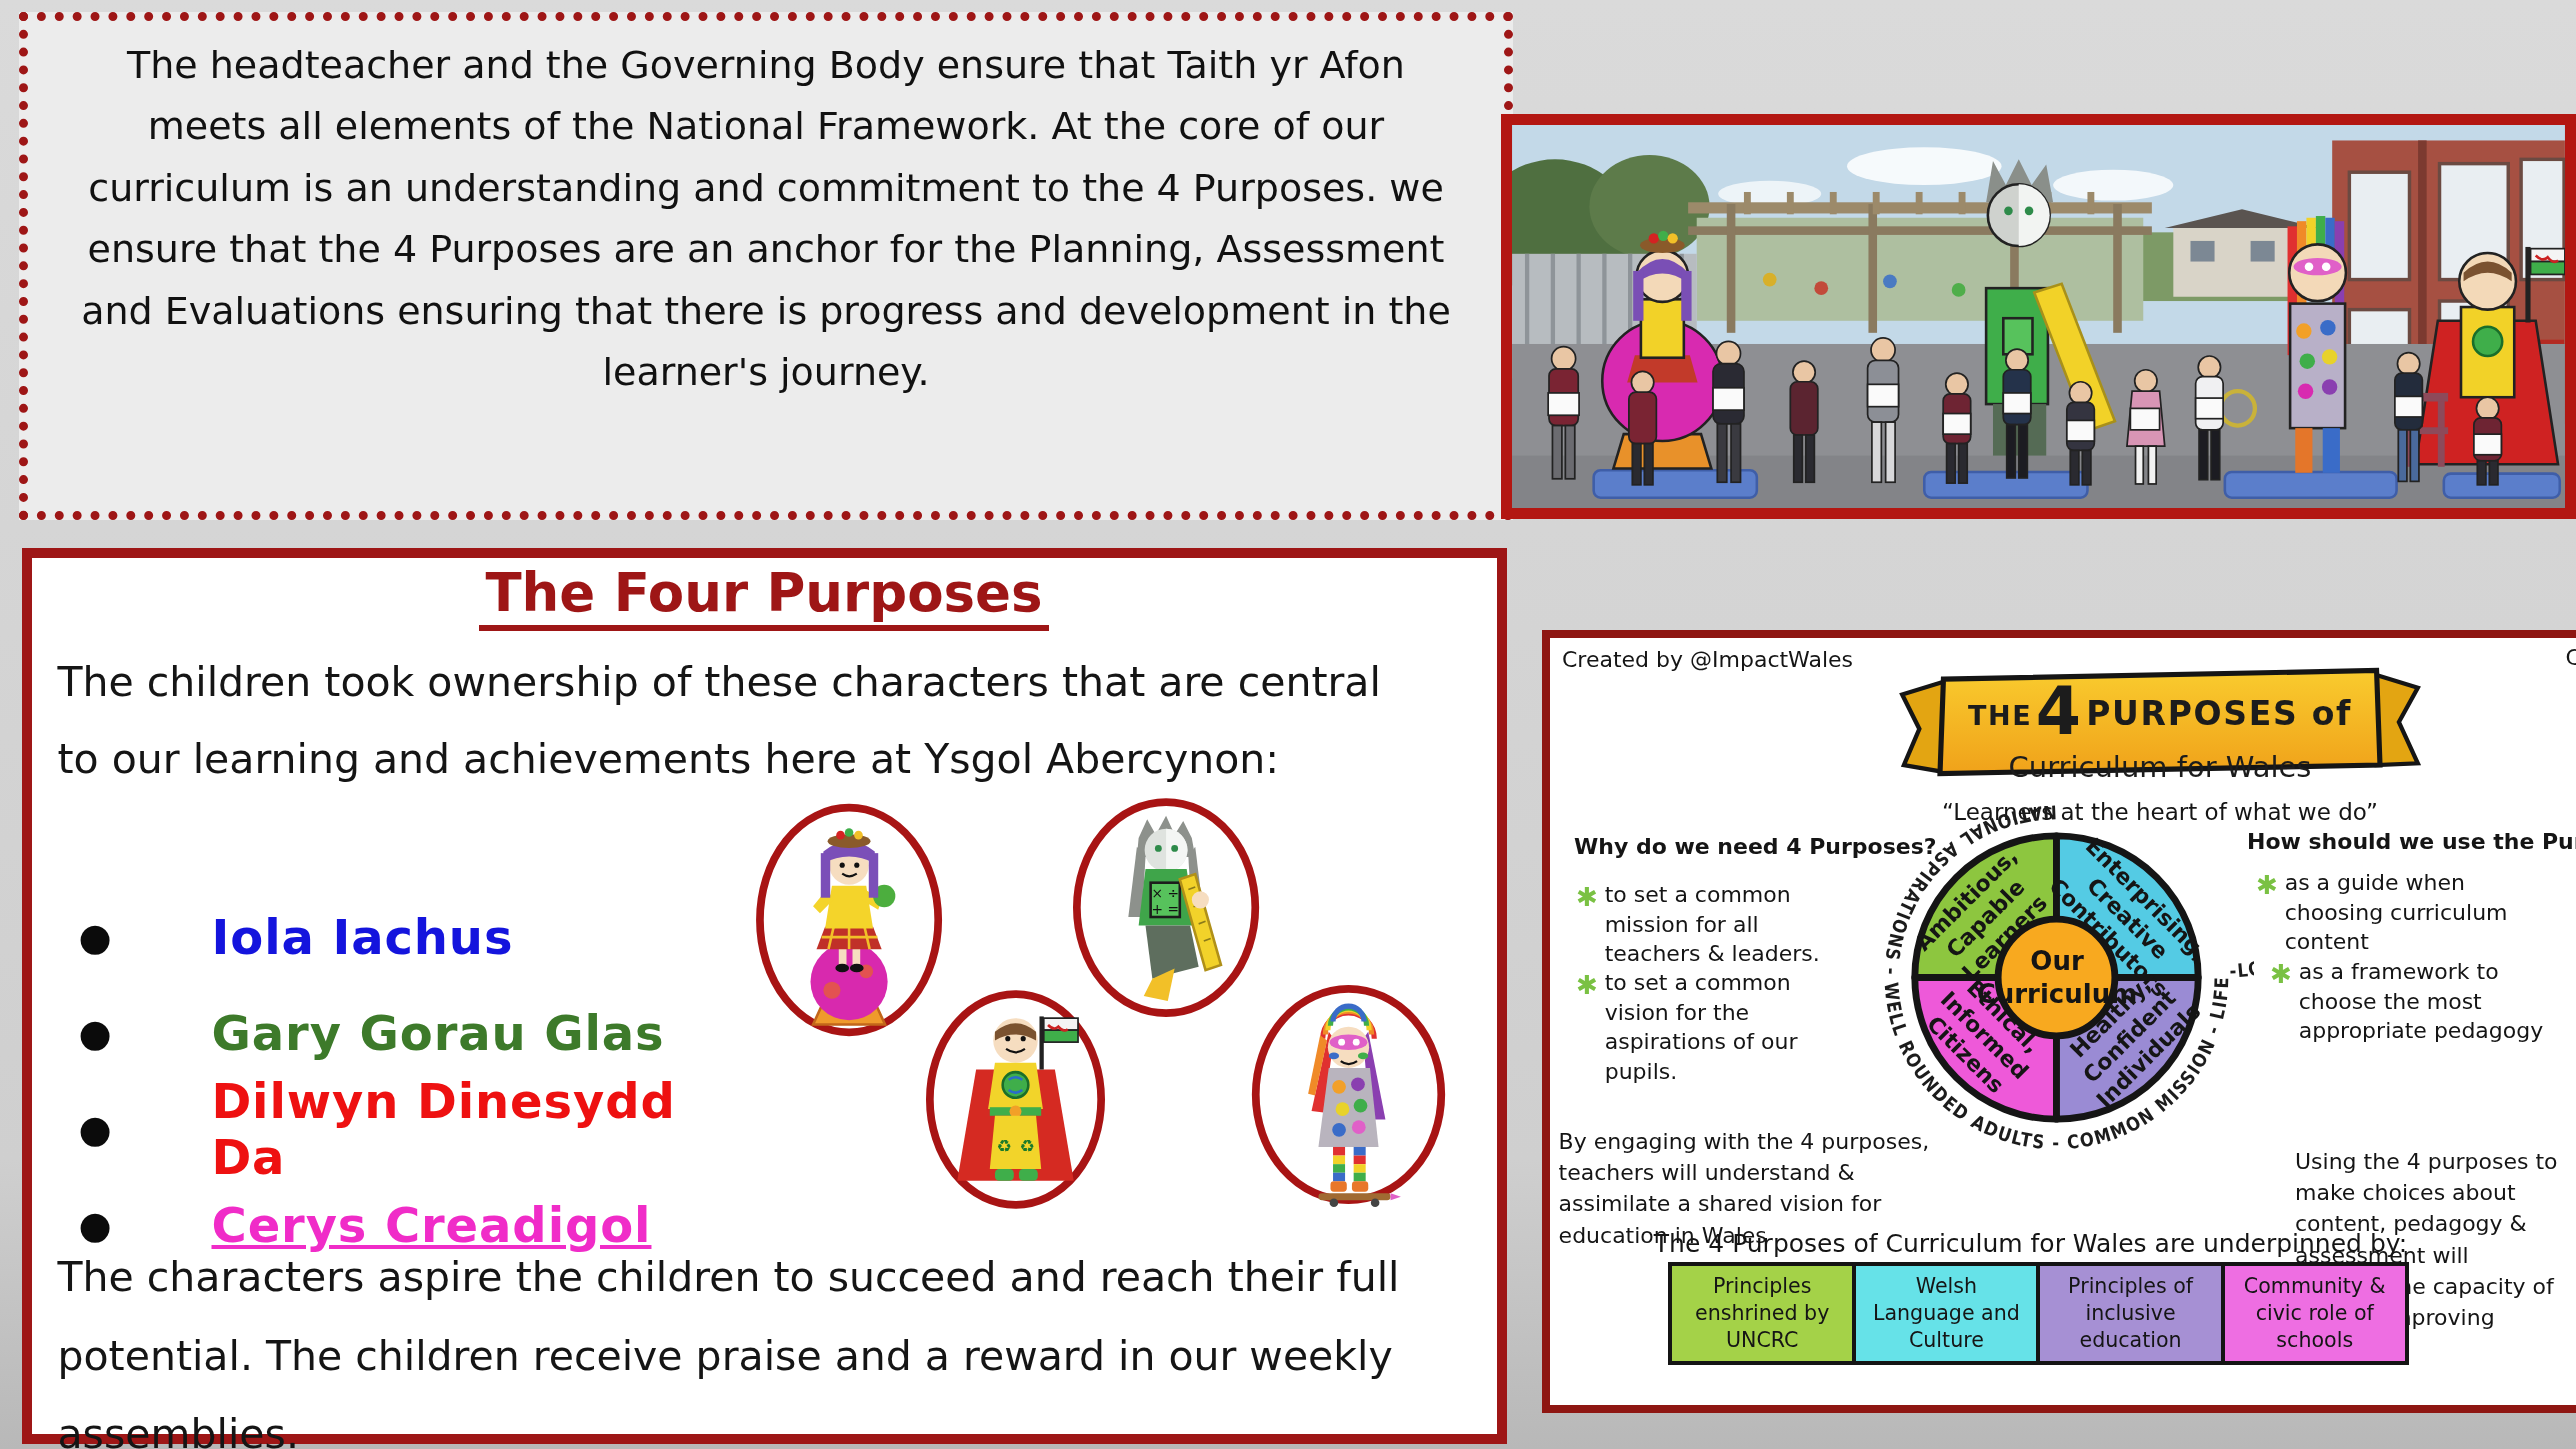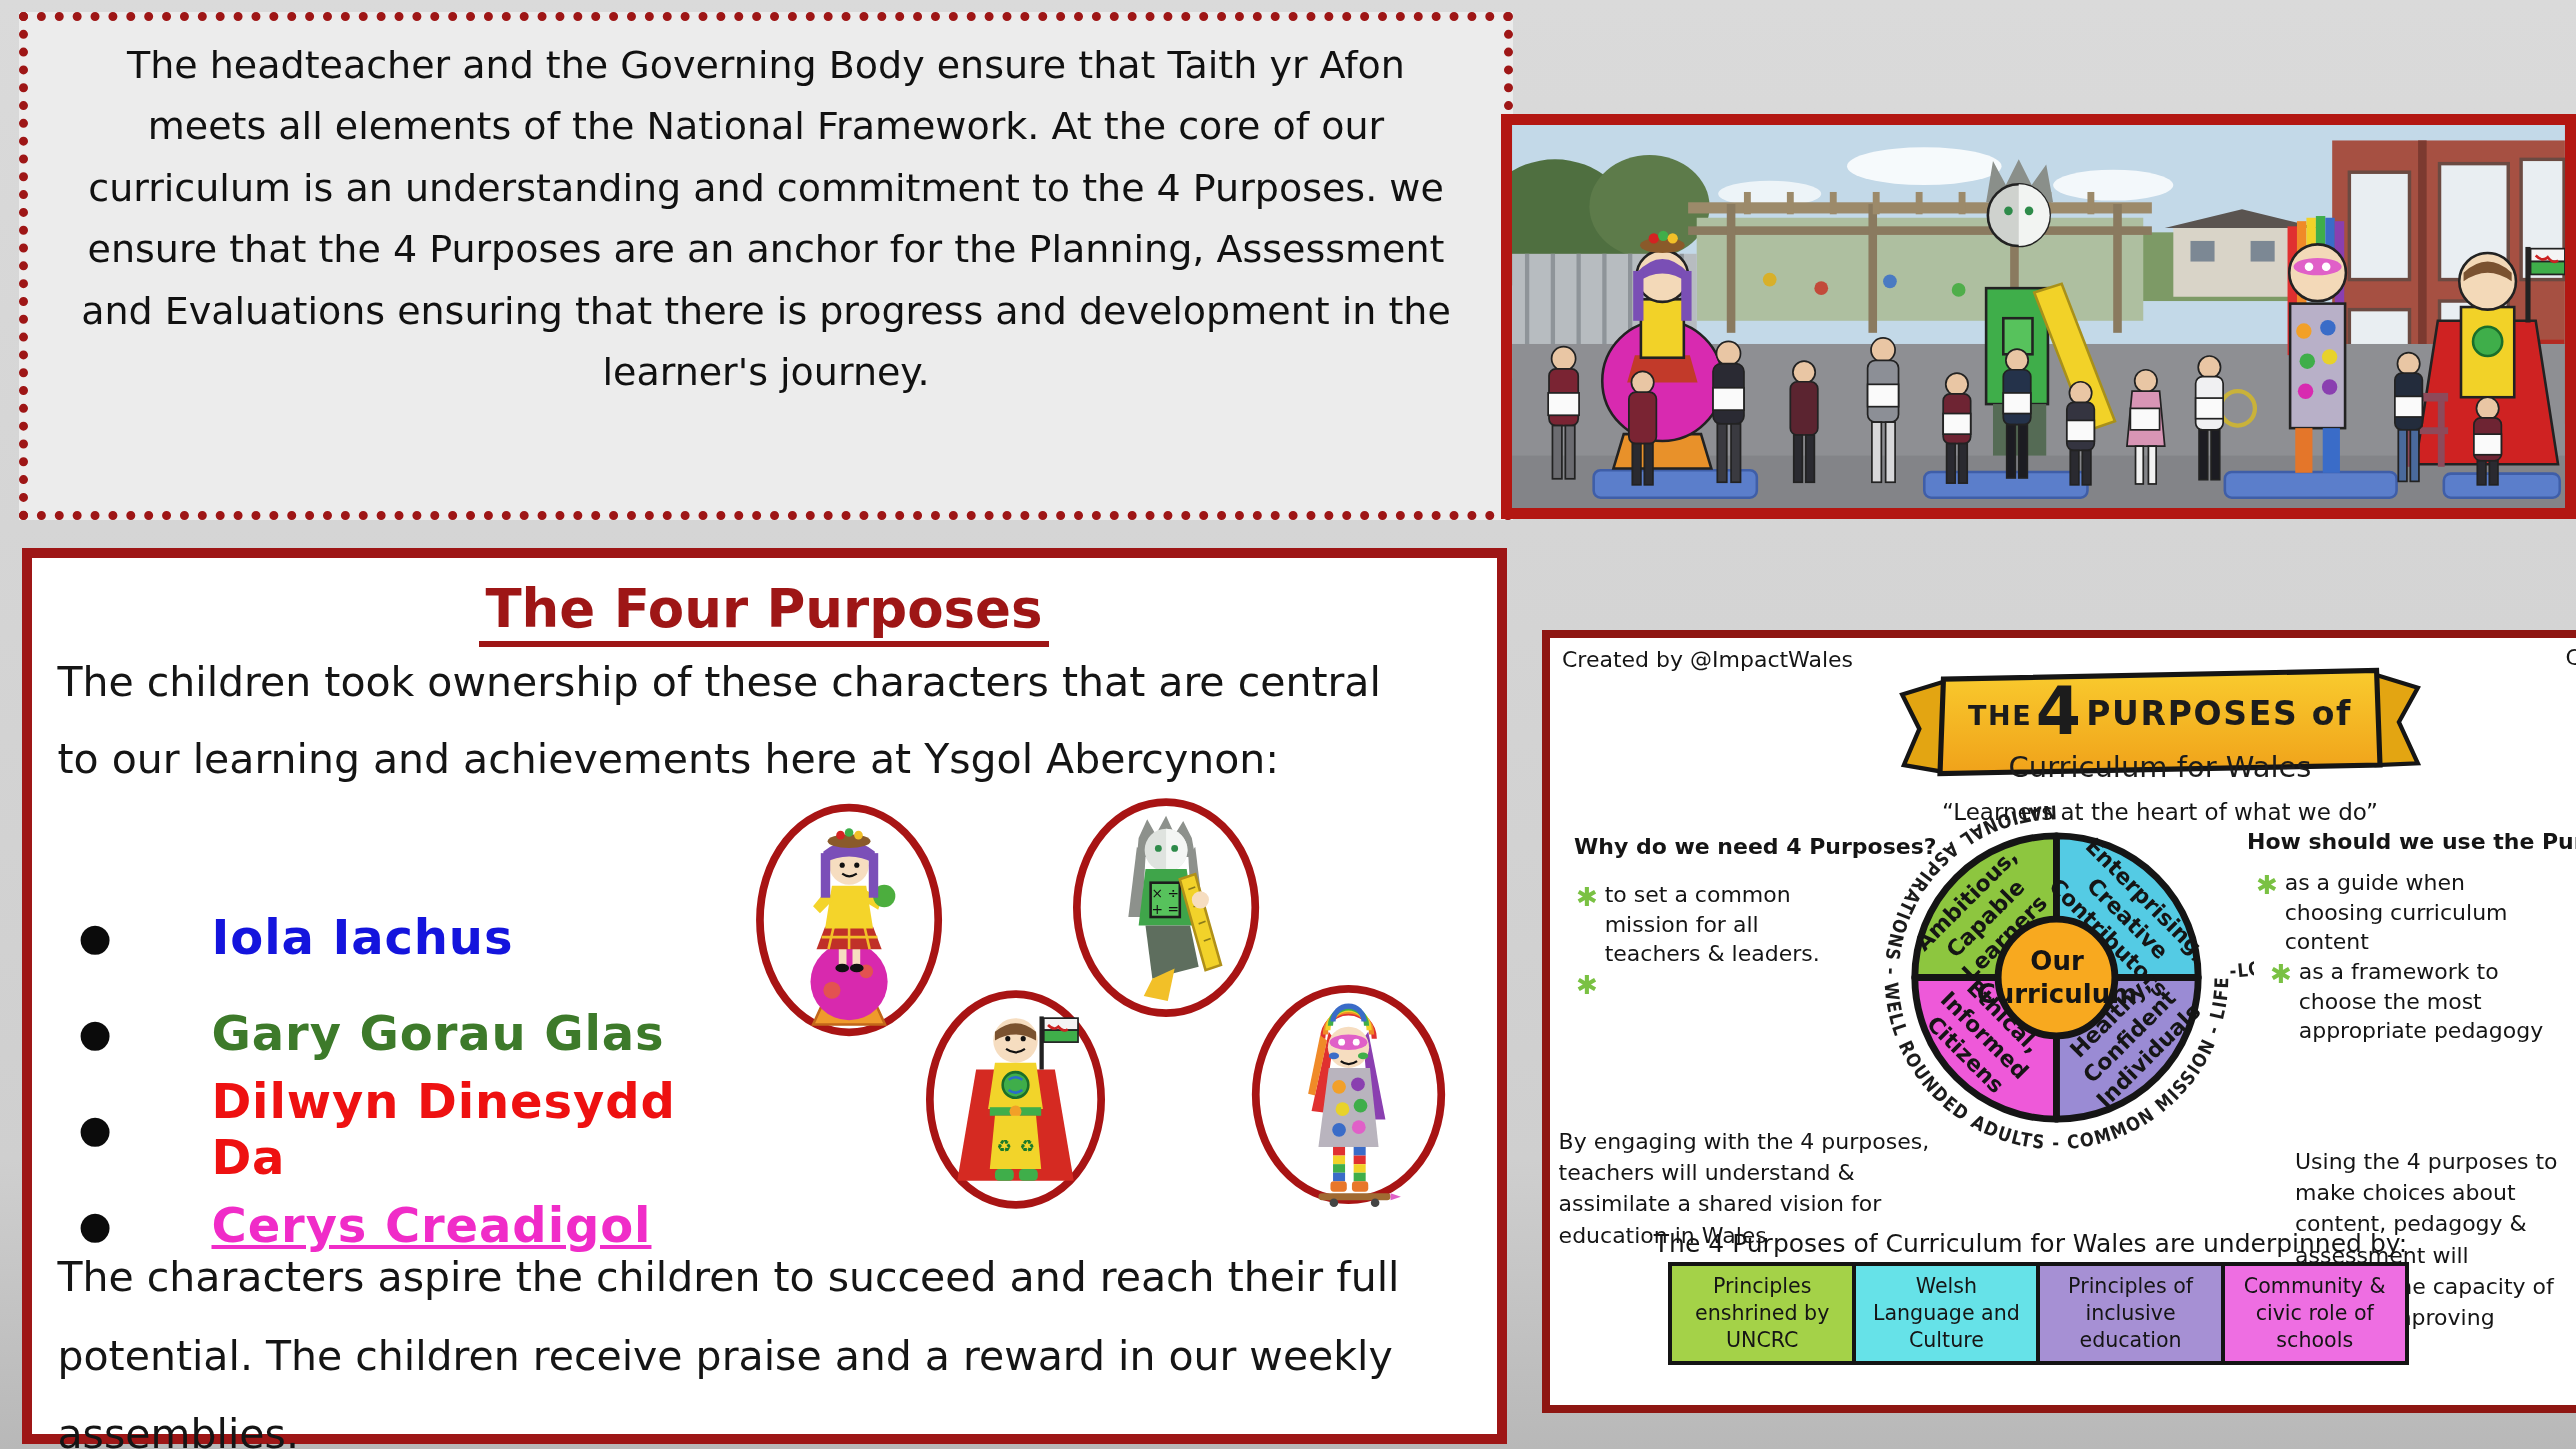--- a/index.html
+++ b/index.html
@@ -15,21 +15,21 @@
              font-size:49px;font-weight:bold;color:#9e1616;border-bottom:5.2px solid #9e1616;}
   #statutory .body{margin:13.7px 47px 0;font-size:38px;line-height:1.62;color:#111;}
 
   
   #photo{left:1501px;top:114px;width:1075px;height:405px;border:11px solid #b31712;background:#8f9094;}
   #photo svg{display:block;}
 
   
   #fourp{left:21.5px;top:548px;width:1485px;height:896px;background:#ffffff;
          border:10.3px solid #9e1616;}
-  #fourp .title-wrap{text-align:center;margin-top:20px;}
+  #fourp .title-wrap{text-align:center;margin-top:4px;}
   #fourp .title{display:inline-block;font-size:53px;font-weight:bold;color:#9e1616;
          border-bottom:6px solid #9e1616;padding:0 6.9px 1.7px;}
   #fourp .intro{position:absolute;left:26px;top:86px;width:1374px;font-size:41px;line-height:1.88;}
   #fourp .bullets{position:absolute;left:47px;top:331px;width:687px;}
   .char-row{display:flex;align-items:center;height:96px;}
   .dot-icon{width:39px;font-size:38px;color:#0b0b0b;}
   .char-name{margin-left:94px;font-size:48px;font-weight:bold;letter-spacing:0.9px;}
   #fourp .outro{position:absolute;left:26px;top:680px;width:1417px;font-size:41px;line-height:1.92;}
   .oval{position:absolute;}
 
@@ -467,20 +467,21 @@
 
     <div class="subtitle">“Learners at the heart of what we do”</div>
 
     <div class="ig-head" style="left:24px;top:196px">Why do we need 4 Purposes?</div>
     <div class="ig-bullet" style="left:26px;top:242px;width:283px">
       <span class="star-icon">✱</span>
       <span>to set a common mission for all teachers &amp; leaders.</span>
     </div>
     <div class="ig-bullet" style="left:26px;top:330px;width:283px">
       <span class="star-icon">✱</span>
+      <span>to set a common vision for the aspirations of our pupils.</span>
     </div>
 
     <div class="ig-head" style="left:697px;top:191px">How should we use the Purposes?</div>
     <div class="ig-bullet" style="left:706px;top:230px;width:292px">
       <span class="star-icon">✱</span>
       <span>as a guide when choosing curriculum content</span>
     </div>
     <div class="ig-bullet" style="left:720px;top:319px;width:283px">
       <span class="star-icon">✱</span>
       <span>as a framework to choose the most appropriate pedagogy</span>

